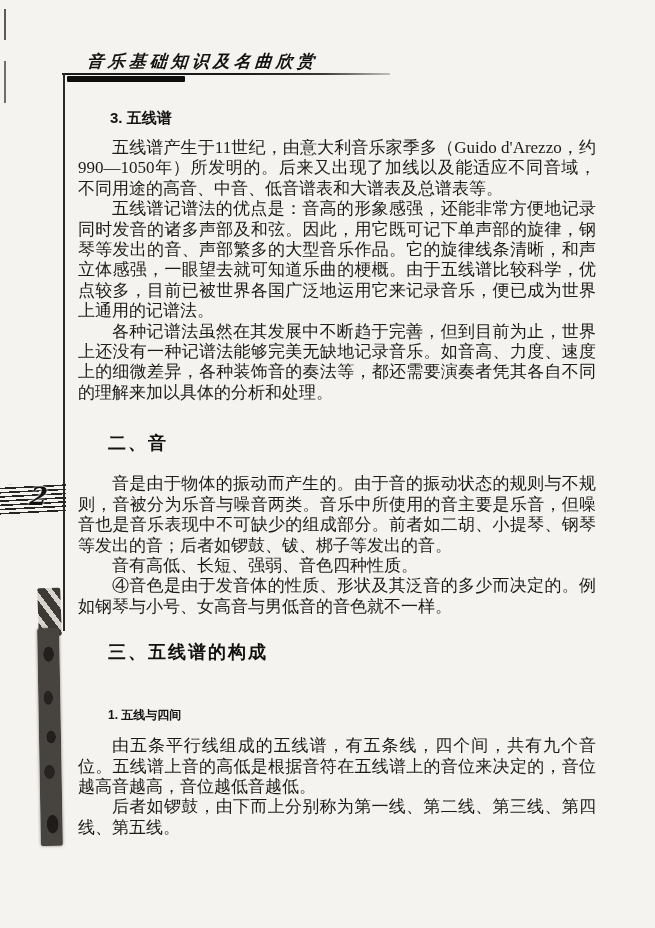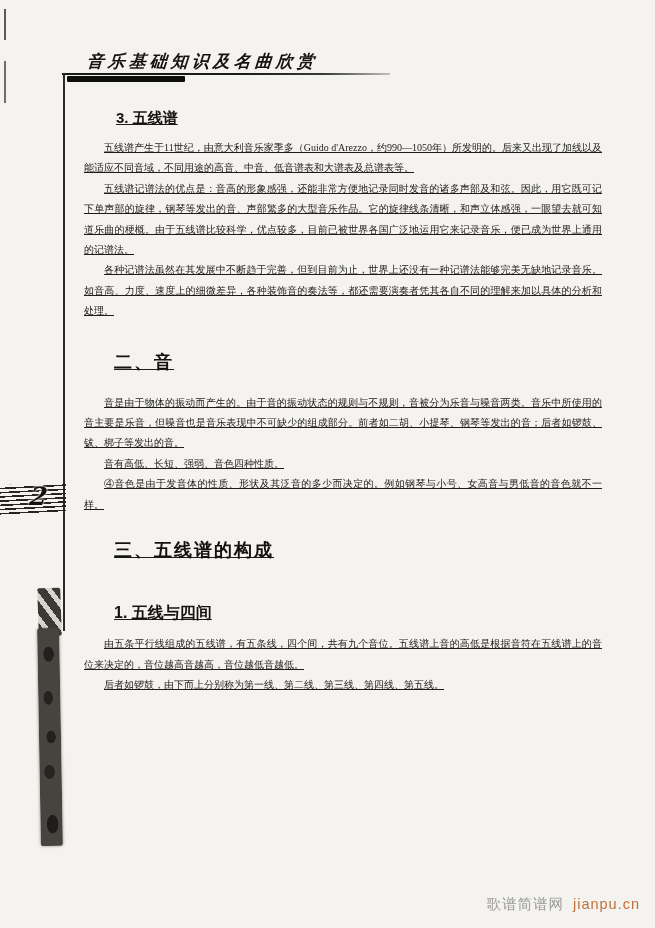--- a/index.html
+++ b/index.html
@@ -26,42 +26,42 @@
   .header-title{
     position:absolute;left:87px;top:50px;
     font-family:"DejaVu Serif", serif;
     font-weight:bold;font-style:italic;
     font-size:17px;letter-spacing:4px;
     transform:skewX(-4deg);
     color:#141312;white-space:nowrap;
   }
 
   
-  .col{position:absolute;left:84px;top:107px;width:518px;text-decoration:underline;}
+  .col{position:absolute;left:78px;top:107px;width:518px;}
   .col p{
-    margin:0;font-size:10px;line-height:20.4px;
+    margin:0;font-size:17px;line-height:20.4px;
     text-align:justify;text-indent:2em;
     color:#1d1c1a;
     font-family:"Liberation Serif", serif;
   }
   .h-sub{
     font-family:"Liberation Sans", sans-serif;
     font-weight:900;font-size:15px;line-height:22px;
     padding-left:32px;margin:0 0 9px 0;color:#141312;
   }
   .h-big{
     font-family:"Liberation Sans", sans-serif;
     font-weight:900;font-size:18px;line-height:30px;
     letter-spacing:2px;padding-left:30px;color:#131211;
   }
   .h-big.two{margin:25px 0 16px 0;}
   .h-big.three{margin:20px 0 38px 0;}
   .h-sub2{
     font-family:"Liberation Sans", sans-serif;
-    font-weight:900;font-size:16px;line-height:20px;
+    font-weight:900;font-size:12px;line-height:20px;
     padding-left:30px;margin:0 0 11px 0;color:#141312;
   }
 
   
   .page-tab{
     position:absolute;left:0;top:484px;width:66px;height:30px;
     background:repeating-linear-gradient(179deg,rgba(0,0,0,0) 0 2.6px,#262523 2.6px 4.2px);
     transform:skewY(-2deg);
   }
   .page-num{
@@ -131,18 +131,14 @@
     <p>由五条平行线组成的五线谱，有五条线，四个间，共有九个音位。五线谱上音的高低是根据音符在五线谱上的音位来决定的，音位越高音越高，音位越低音越低。</p>
     <p>后者如锣鼓，由下而上分别称为第一线、第二线、第三线、第四线、第五线。</p>
   </div>
 
   <div class="page-tab"></div>
   <div class="page-num">2</div>
 
   <div class="bind-stripes"></div>
   <div class="bind-band"></div>
 
-  <div class="watermark">
-    <span class="wm-site">歌谱简谱网</span>
-    <span class="wm-url">jianpu.cn</span>
-  </div>
 
 </div>
 
 </body></html>

